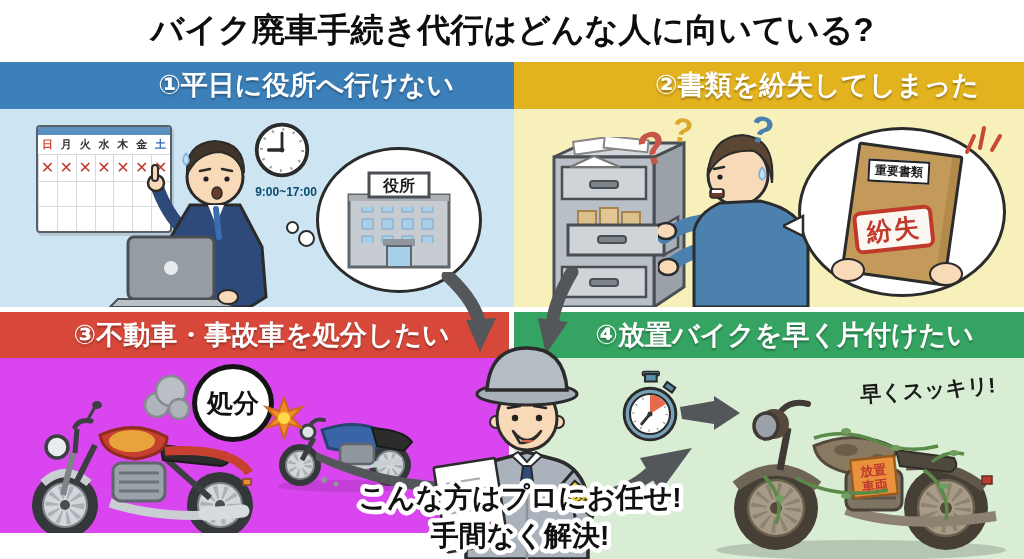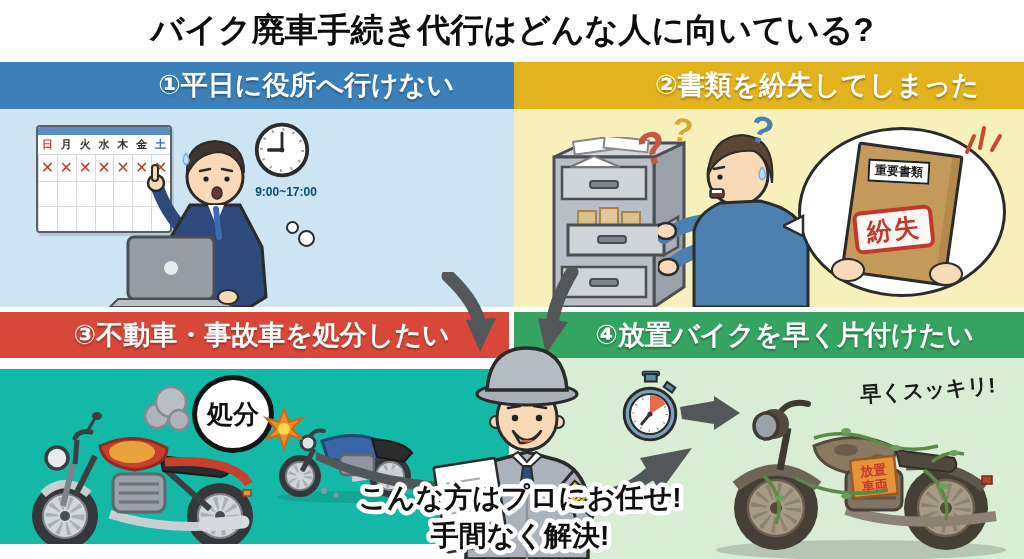--- a/index.html
+++ b/index.html
@@ -7,21 +7,21 @@
          font-family:"Liberation Sans","DejaVu Sans",sans-serif;}
   .abs{position:absolute;}
   .title{left:0;top:0;width:1024px;height:48px;line-height:60px;text-align:center;
          font-size:33px;font-weight:900;color:#0d0d0d;letter-spacing:0px;margin:0;}
   
   .qheader{height:47px;line-height:47px;text-align:center;font-size:27px;font-weight:800;color:#ffffff;
            text-shadow:0 2px 2px rgba(0,0,0,.30);}
   .qbody{position:relative;overflow:hidden;}
   .q1{left:0;top:62px;width:612px;}   .q1 .qheader{background:#3c80ba;} .q1 .qbody{height:198px;background:#cde4f3;}
   .q2{left:514px;top:62px;width:606px;} .q2 .qheader{background:#e2b21f;} .q2 .qbody{height:198px;background:#f8f0ba;}
-  .q3{left:0;top:312px;width:509px;}  .q3 .qheader{height:46px;line-height:46px;background:#d7483a;padding-left:14px;} .q3 .qbody{height:175px;background:#14b8a6;margin-top:11px;}
+  .q3{left:0;top:312px;width:509px;}  .q3 .qheader{height:46px;line-height:46px;background:#d7483a;padding-left:14px;} .q3 .qbody{height:175px;background:#d946ef;}
   .q4{left:514px;top:312px;width:510px;} .q4 .qheader{height:46px;line-height:46px;background:#35a361;padding-left:31px;} .q4 .qbody{height:201px;background:#d9ecd4;}
   
   .calendar{left:36px;top:16px;width:132px;height:104px;background:#fff;border:2px solid #5a6068;border-radius:4px;
             box-shadow:2px 3px 0 rgba(0,0,0,.12);overflow:hidden;}
   .cal-top{height:8px;background:#5b8fc0;}
   .cal-row{display:flex;}
   .cal-days span{flex:1;text-align:center;font-size:11px;font-weight:700;line-height:19px;color:#333;}
   .cal-days .sun{color:#d04a3a;} .cal-days .sat{color:#3a6db0;}
   .cal-x,.cal-empty{border-top:1px solid #d5dae0;background:repeating-linear-gradient(90deg,#d5dae0 0 1px,transparent 1px 18.85px);}
   .cal-x{height:26px;} .cal-x span{flex:1;text-align:center;color:#c0392b;font-size:16px;font-weight:900;line-height:25px;}
@@ -107,20 +107,36 @@
         <path d="M86,28 q-6,8 0,12 q6,-4 0,-12" fill="#bfe0f5" stroke="#7fb0d8" stroke-width="1.5"></path>
         <path d="M90,80 L140,80 L162,122 L166,172 L150,182 L70,182 L66,120 Z" fill="#2e4a7a" stroke="#2b2b2b" stroke-width="3"></path>
         <polygon points="108,80 124,80 116,100" fill="#fff"></polygon>
         <path d="M116,84 L119,112" stroke="#3a6db0" stroke-width="6" stroke-linecap="round"></path>
         <rect x="28" y="112" width="86" height="62" rx="6" fill="#959ca3" stroke="#4a4f54" stroke-width="3"></rect>
         <circle cx="71" cy="143" r="7" fill="#e8ebee"></circle>
         <path d="M18,174 L124,174 L132,182 L10,182 Z" fill="#b9c0c6" stroke="#4a4f54" stroke-width="2"></path>
         <ellipse cx="128" cy="172" rx="10" ry="7" fill="#f8d9b8" stroke="#2b2b2b" stroke-width="2"></ellipse>
       </svg>
 
+      <div class="abs think-bubble">
+        <svg width="120" height="110" viewBox="0 0 120 110">
+          <defs>
+            <pattern id="win" width="20" height="17" patternUnits="userSpaceOnUse">
+              <rect x="3" y="3" width="11" height="10" fill="#a8cfe8" stroke="#7da8c8" stroke-width="1"></rect>
+            </pattern>
+          </defs>
+          <rect x="10" y="30" width="100" height="72" fill="#c6ccd2" stroke="#5f666c" stroke-width="3"></rect>
+          <rect x="10" y="30" width="100" height="6" fill="#aab0b6"></rect>
+          <rect x="18" y="42" width="84" height="36" fill="url(#win)"></rect>
+          <rect x="44" y="74" width="32" height="7" fill="#8f969d"></rect>
+          <rect x="48" y="81" width="24" height="21" fill="#a8cfe8" stroke="#5f666c" stroke-width="2"></rect>
+          <rect x="30" y="8" width="60" height="24" fill="#fff" stroke="#4a4f54" stroke-width="3"></rect>
+          <text x="60" y="26" text-anchor="middle" font-size="16" font-weight="800" fill="#1a1a1a">役所</text>
+        </svg>
+      </div>
       <div class="abs tb-dot" style="left:286px;top:112px;width:9px;height:9px"></div>
       <div class="abs tb-dot" style="left:298px;top:121px;width:13px;height:13px"></div>
     </div>
   </div>
 
   <div class="abs q2">
     <div class="qheader">②書類を紛失してしまった</div>
     <div class="qbody">
 
       <svg class="abs" style="left:20px;top:28px" width="160" height="170" viewBox="0 0 160 170">

